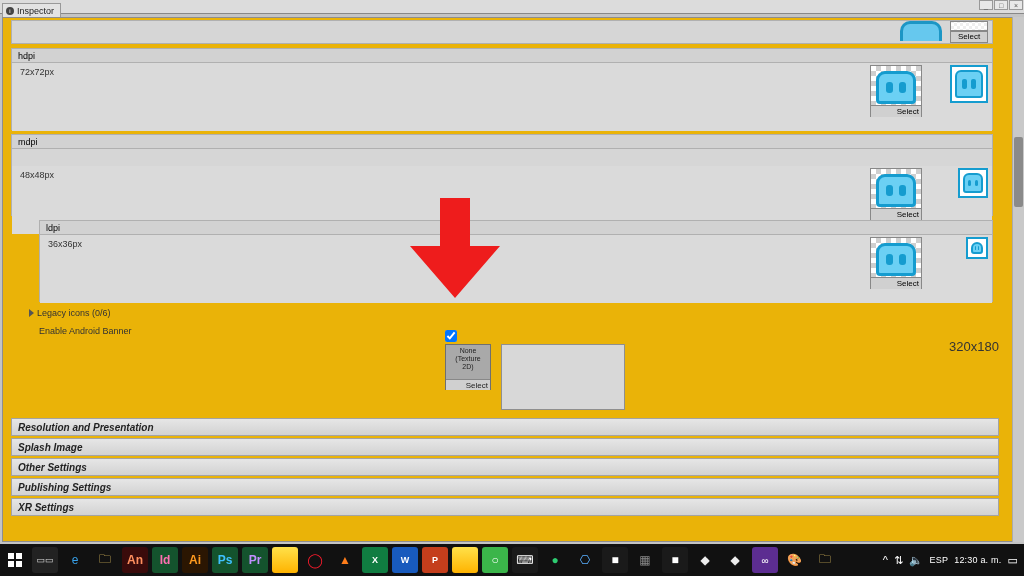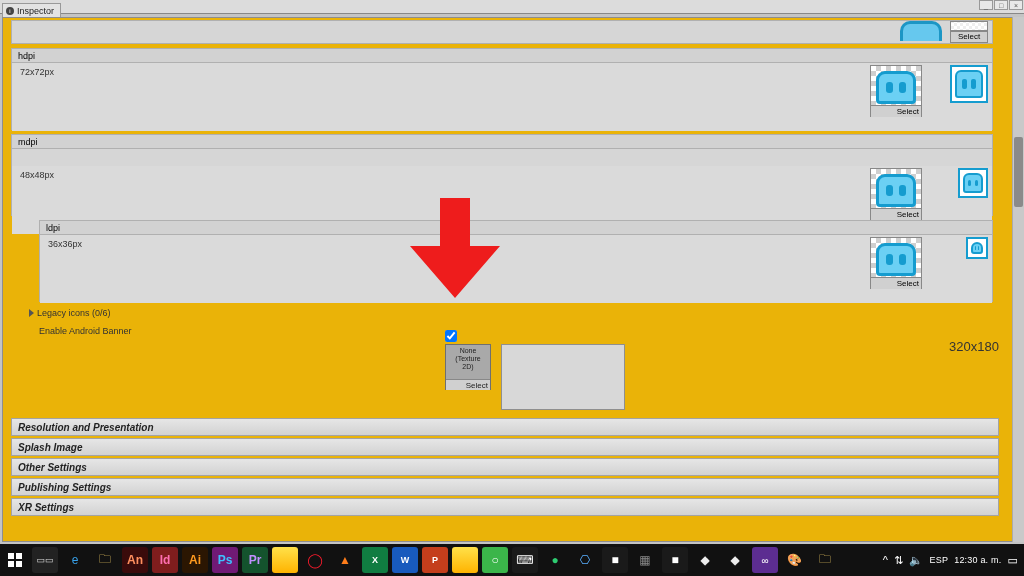--- a/index.html
+++ b/index.html
@@ -60,23 +60,23 @@
   .arrow { position:absolute; left:400px; top:198px; pointer-events:none; }
   
   .taskbar { position:absolute; left:0; right:0; bottom:0; height:32px; background:#111; display:flex; align-items:center; }
   .tb { width:26px; height:26px; margin:0 2px; border-radius:3px; display:flex; align-items:center; justify-content:center; font-size:12px; color:#fff; }
   .tb svg{display:block}
   .tb.start{background:#111;color:#fff}
   .tb.task{background:#222;color:#ddd;font-size:9px}
   .tb.edge{color:#37a0e8}
   .tb.folder{color:#ffd86b}
   .tb.adobe{background:#3a0b0b;color:#ff8f5e;font-size:12px;font-weight:bold}
-  .tb.adobe.id{background:#7f1d1d;color:#ff6fb1}
+  .tb.adobe.id{background:#14532d;color:#ff6fb1}
   .tb.adobe.ai{background:#2b1602;color:#ff9a1e}
-  .tb.adobe.ps{background:#701a75;color:#3ec1ff}
+  .tb.adobe.ps{background:#14532d;color:#3ec1ff}
   .tb.adobe.pr{background:#14532d;color:#c28fff}
   .tb.yellow{background:linear-gradient(#ffe14a,#ffb300);}
   .tb.opera{color:#ff1b2d;font-size:14px}
   .tb.vlc{color:#ff7d1a}
   .tb.xl{background:#107c41;font-size:9px;font-weight:bold}
   .tb.wd{background:#185abd;font-size:9px;font-weight:bold}
   .tb.pp{background:#c43e1c;font-size:9px;font-weight:bold}
   .tb.green{background:#3bb54a}
   .tb.blk{background:#1a1a1a}
   .tb.unity{background:#111;color:#eee}

